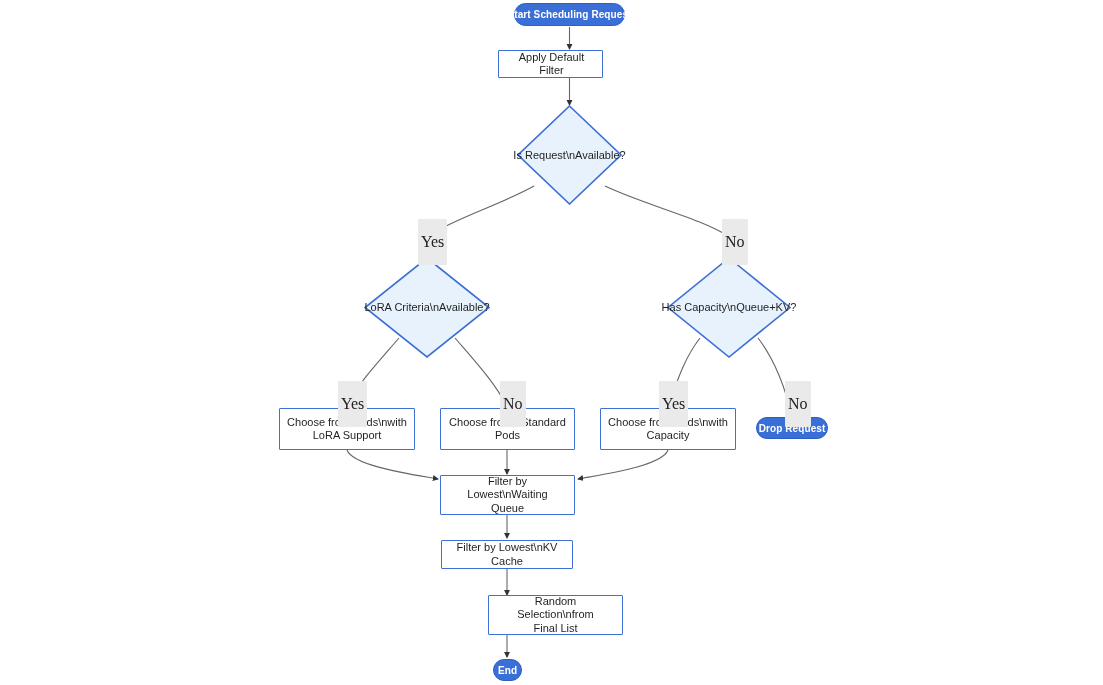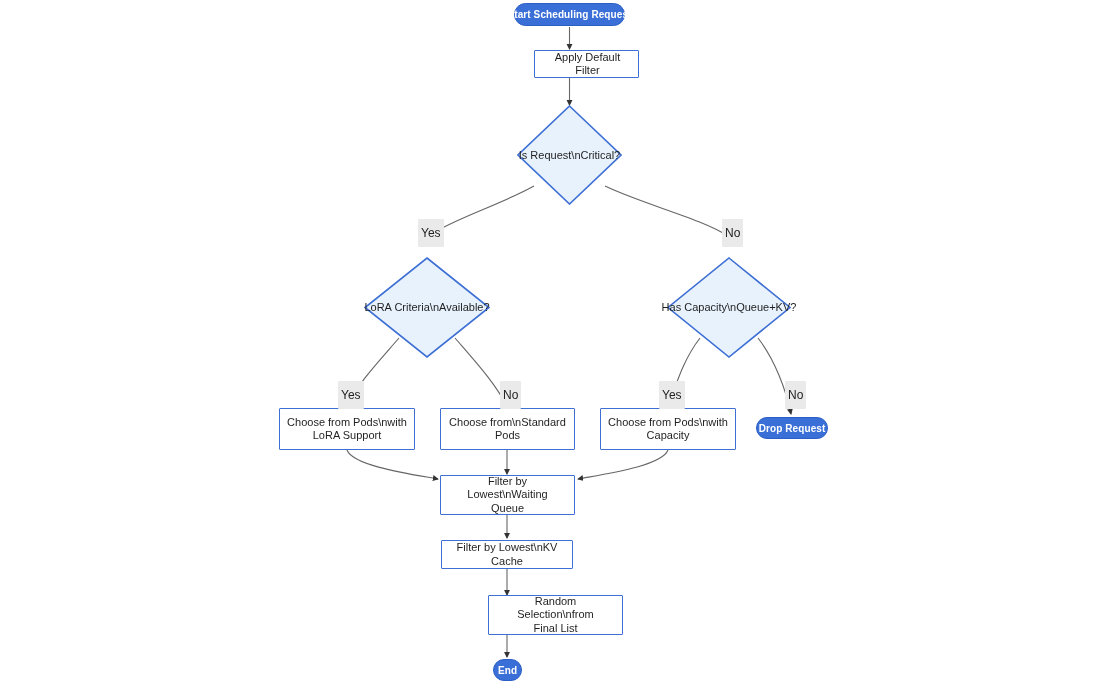--- a/index.html
+++ b/index.html
@@ -82,25 +82,26 @@
     font-size: 11px;
     line-height: 13px;
     white-space: nowrap;
   }
   
   .edge-label {
     position: absolute;
     z-index: 3;
     background: #eaeaea;
     color: #222222;
-    font-size: 12px;
+    font-size: 16px;
     line-height: 12px;
-    padding: 8px 3px;
+    padding: 17px 3px;
     border-radius: 1px;
     white-space: nowrap;
+    font-family: Liberation Serif, serif;
   }
 </style>
 </head>
 <body>
 
 <div id="canvas">
 
   <svg id="edges" viewBox="0 0 1103 685" xmlns="http://www.w3.org/2000/svg">
     <defs>
       <marker id="arrow" viewBox="0 0 10 10" refX="8.5" refY="5" markerWidth="5.5" markerHeight="5.5" orient="auto-start-reverse">
@@ -136,29 +137,29 @@
       <path d="M 507 569 L 507 595"></path>
 
       <path d="M 507 634 L 507 657"></path>
     </g>
   </svg>
 
   <div class="node node-terminal" style="left:514px; top:3px; width:111px; height:23px;">
     <span class="lbl">Start Scheduling Request</span>
   </div>
 
-  <div class="node node-process" style="left:534px; top:50px; width:105px; height:28px;padding-left:8px;">
+  <div class="node node-process" style="left:498px; top:50px; width:105px; height:28px;padding-left:8px;">
     <span class="lbl">Apply Default Filter</span>
   </div>
 
   <div class="node node-decision" style="left:517px; top:105px; width:105px; height:100px;">
     <svg class="diamond-shape" viewBox="0 0 105 100" preserveAspectRatio="none">
       <polygon points="52.5,1 104,50 52.5,99 1,50" fill="#e8f2fd" stroke="#3d6fd4" stroke-width="1.6"></polygon>
     </svg>
-    <span class="lbl">Is Request\nCritical?</span>
+    <span class="lbl">Is Request\nAvailable?</span>
   </div>
 
   <div class="node node-decision" style="left:364px; top:257px; width:126px; height:101px;">
     <svg class="diamond-shape" viewBox="0 0 126 101" preserveAspectRatio="none">
       <polygon points="63,1 125,50.5 63,100 1,50.5" fill="#e8f2fd" stroke="#3d6fd4" stroke-width="1.6"></polygon>
     </svg>
     <span class="lbl">LoRA Criteria\nAvailable?</span>
   </div>
 
   <div class="node node-decision" style="left:667px; top:257px; width:124px; height:101px;">

